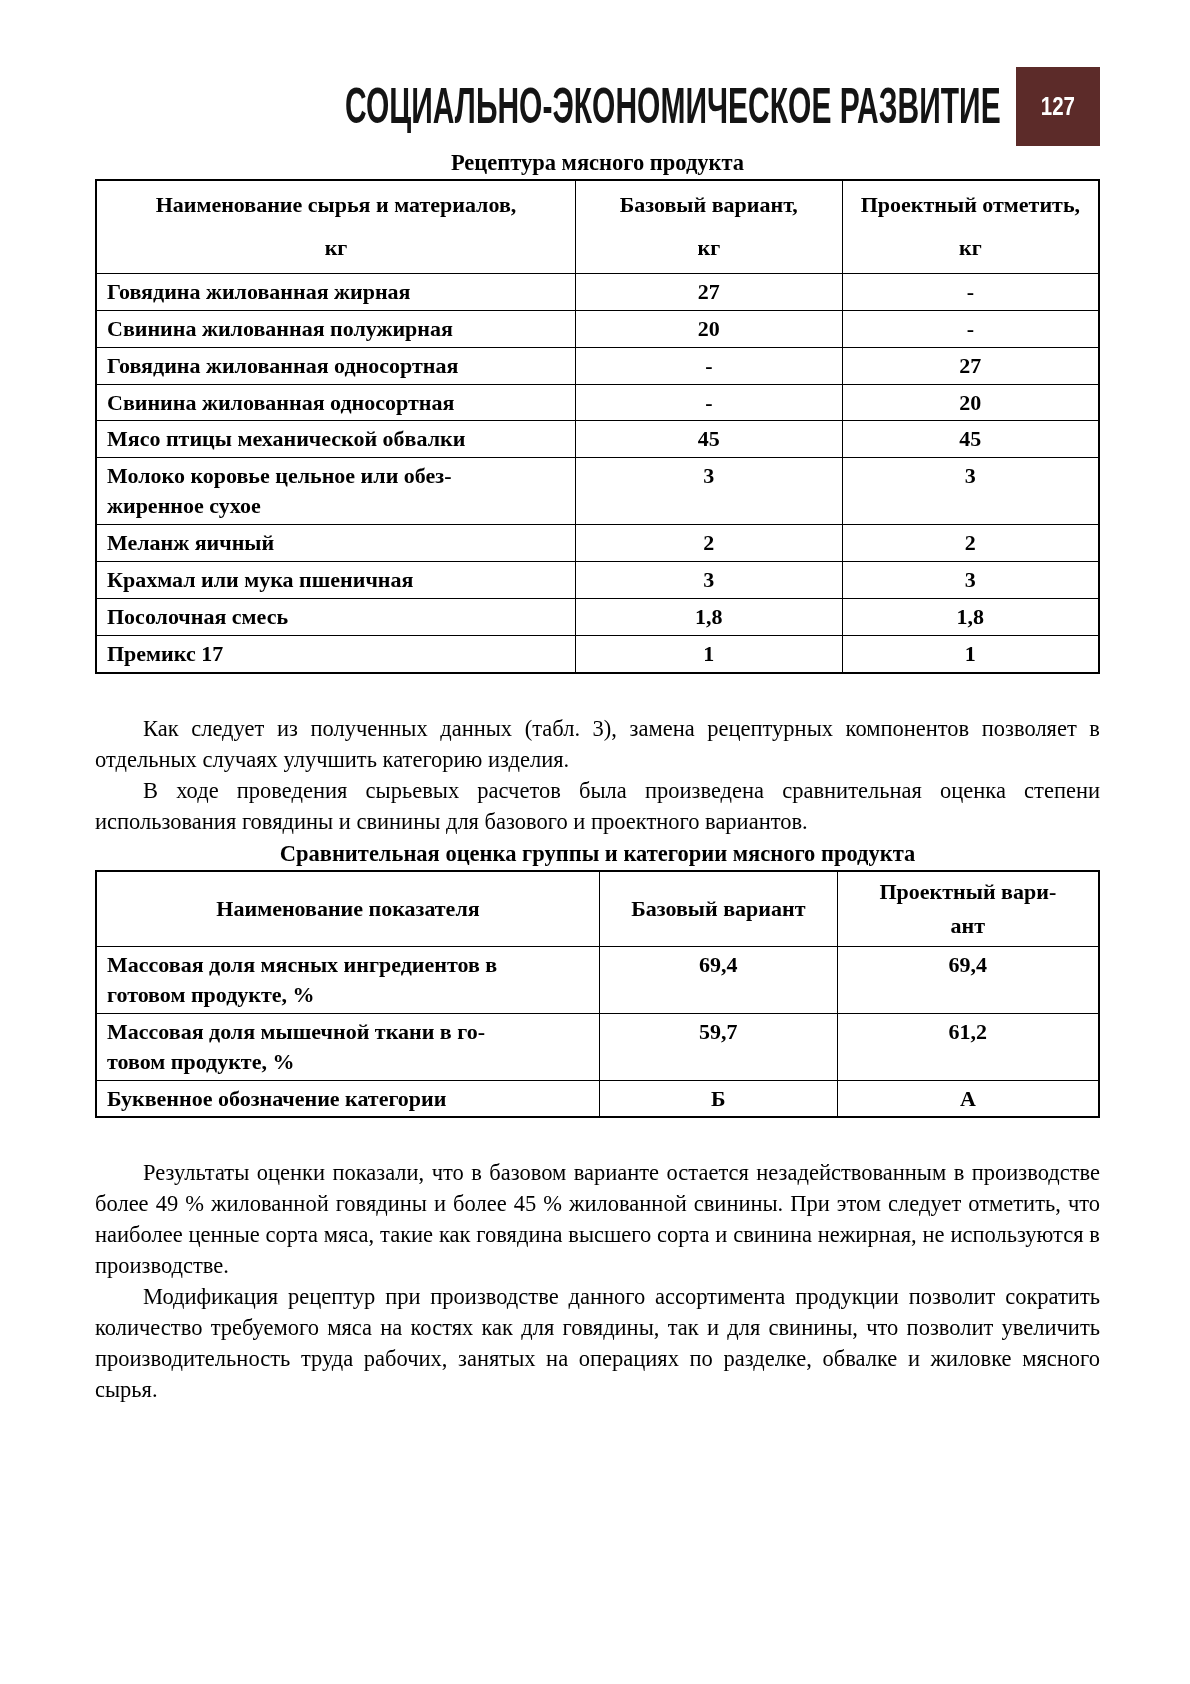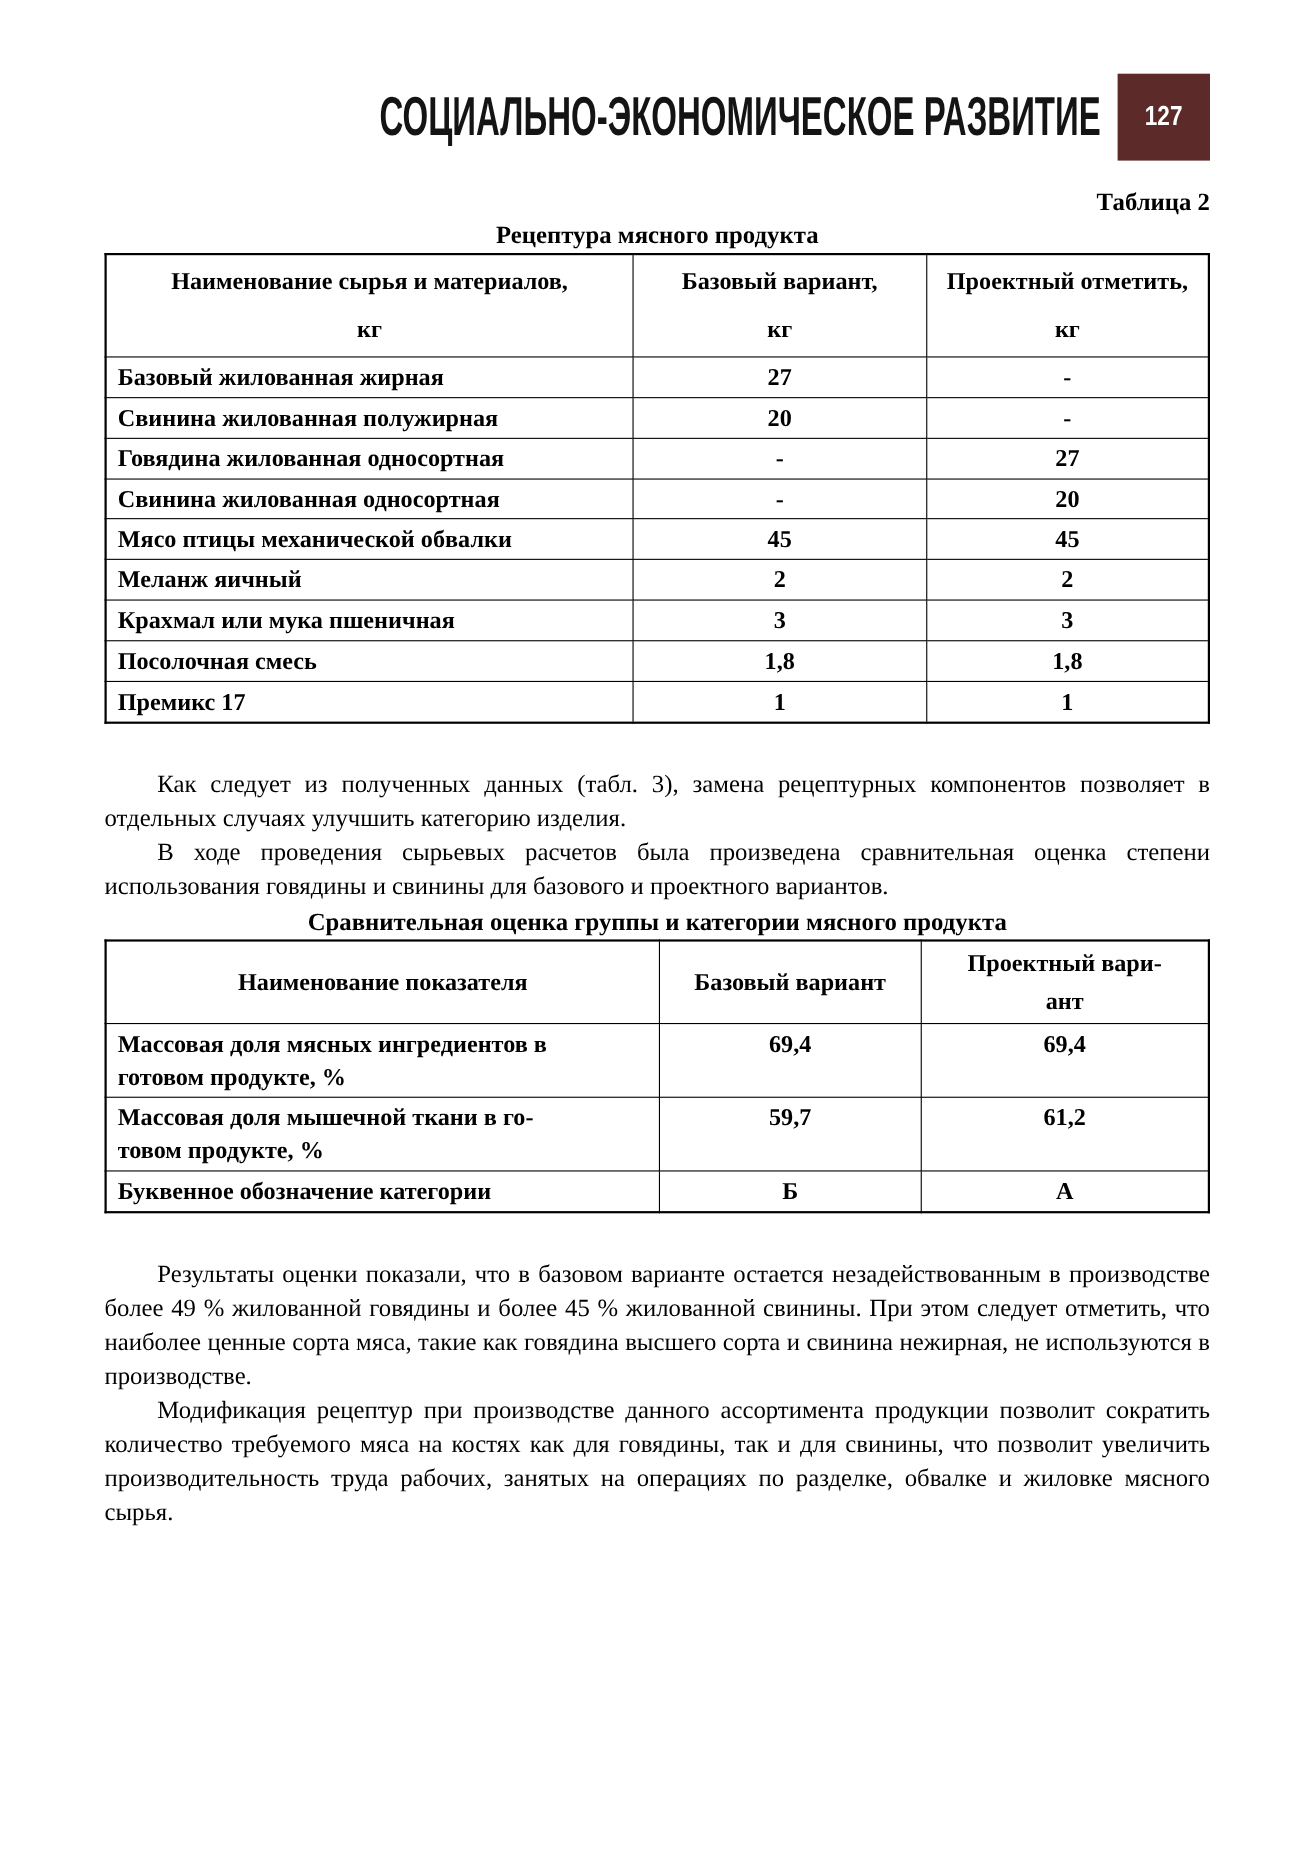--- a/index.html
+++ b/index.html
@@ -92,42 +92,41 @@
 
 <div class="page">
 
   <div class="header">
     <div class="header-title">СОЦИАЛЬНО-ЭКОНОМИЧЕСКОЕ РАЗВИТИЕ</div>
     <div class="page-number-box">
       <span>127</span>
     </div>
   </div>
 
-  <div class="table-label">Таблица 2</div>
   <div class="table-caption">Рецептура мясного продукта</div>
 
   <table class="t2">
     <colgroup>
         <col class="c1">
         <col class="c2">
         <col class="c3">
       </colgroup>
     <thead>
       <tr>
         <th>Наименование сырья и материалов,
 кг</th>
         <th>Базовый вариант,
 кг</th>
         <th>Проектный отметить,
 кг</th>
       </tr>
     </thead>
     <tbody>
       <tr>
-        <td class="name">Базовый жилованная жирная</td>
+        <td class="name">Говядина жилованная жирная</td>
         <td class="val">27</td>
         <td class="val">-</td>
       </tr>
       <tr>
         <td class="name">Свинина жилованная полужирная</td>
         <td class="val">20</td>
         <td class="val">-</td>
       </tr>
       <tr>
         <td class="name">Говядина жилованная односортная</td>
@@ -136,20 +135,26 @@
       </tr>
       <tr>
         <td class="name">Свинина жилованная односортная</td>
         <td class="val">-</td>
         <td class="val">20</td>
       </tr>
       <tr>
         <td class="name">Мясо птицы механической обвалки</td>
         <td class="val">45</td>
         <td class="val">45</td>
+      </tr>
+      <tr>
+        <td class="name">Молоко коровье цельное или обез-
+жиренное сухое</td>
+        <td class="val">3</td>
+        <td class="val">3</td>
       </tr>
       <tr>
         <td class="name">Меланж яичный</td>
         <td class="val">2</td>
         <td class="val">2</td>
       </tr>
       <tr>
         <td class="name">Крахмал или мука пшеничная</td>
         <td class="val">3</td>
         <td class="val">3</td>

